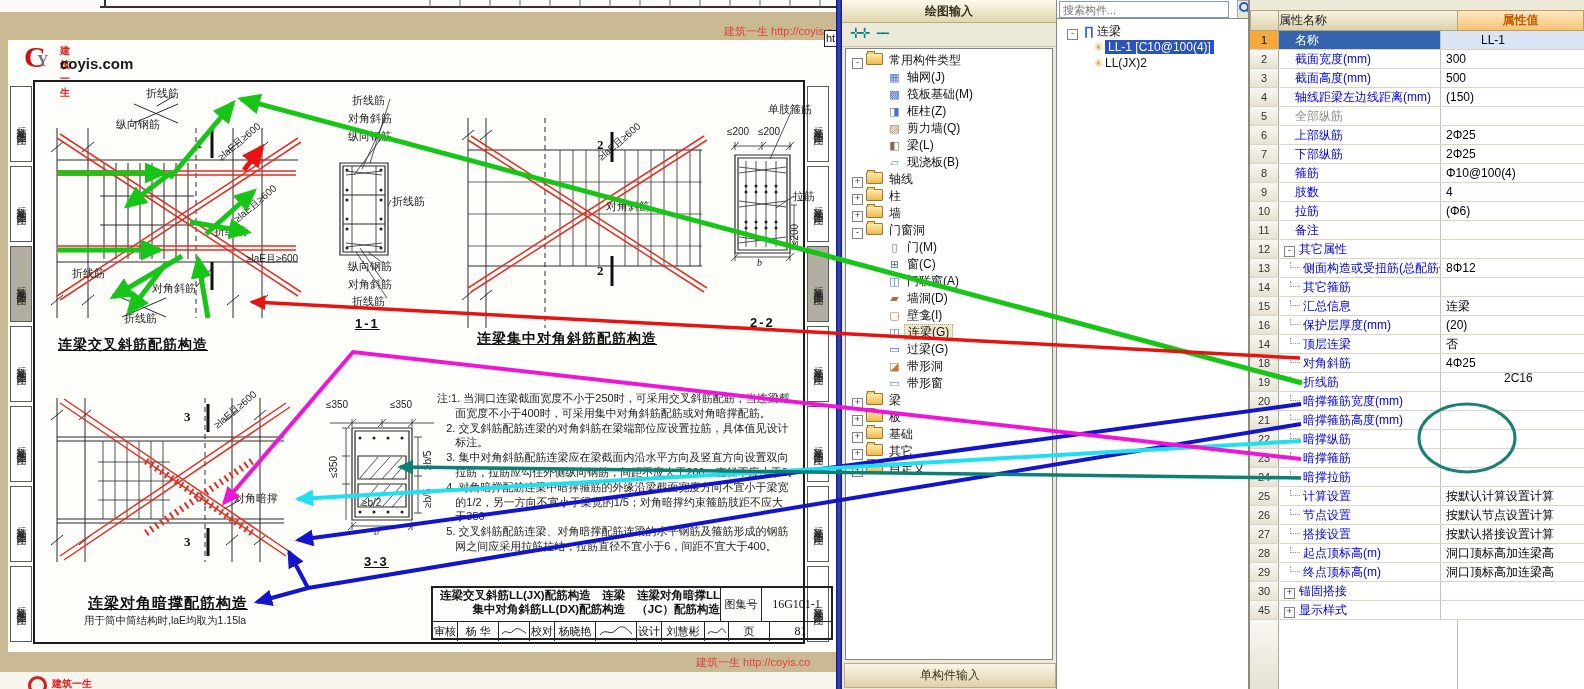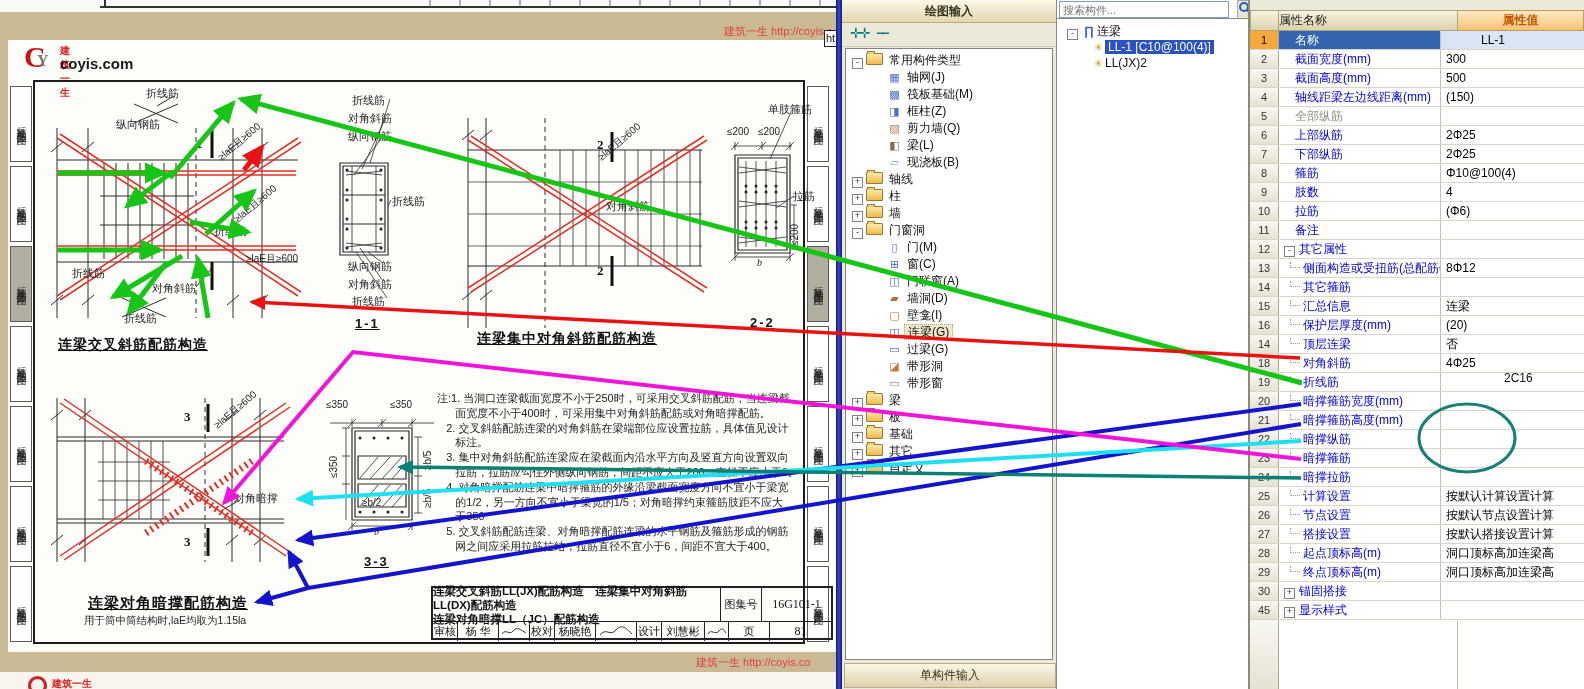--- a/index.html
+++ b/index.html
@@ -34,22 +34,22 @@
   .dsub{position:absolute;font-weight:bold;font-size:13px;color:#111;text-decoration:underline;letter-spacing:2px;}
   .dsubtitle{position:absolute;font-size:10.5px;color:#222;white-space:nowrap;}
   .ital{font-style:italic;font-family:"Liberation Serif",serif;}
   .notes{position:absolute;left:437px;top:391px;width:400px;font-size:11px;color:#222;}
   .nline{white-space:pre;line-height:14.8px;}
   
   .tblock{position:absolute;left:431px;top:586px;width:402px;height:54px;border:2px solid #222;
           box-sizing:border-box;font-size:11px;color:#111;}
   .tb-r1{display:flex;height:33px;border-bottom:1px solid #222;}
   .tb-r2{display:flex;height:19px;}
-  .tb-name{width:287px;border-right:1px solid #222;text-align:left;font-weight:bold;font-size:11.5px;
-           display:flex;flex-direction:column;justify-content:center;line-height:14px;}
+  .tb-name{width:287px;border-right:1px solid #222;text-align:right;font-weight:bold;font-size:11.5px;
+           display:flex;flex-direction:row;justify-content:center;line-height:14px;}
   .tb-lab{border-right:1px solid #222;display:flex;align-items:center;justify-content:center;}
   .tb-val{display:flex;align-items:center;justify-content:center;font-family:"Liberation Serif",serif;font-size:12px;}
   .tb-c{border-right:1px solid #222;display:flex;align-items:center;justify-content:center;overflow:hidden;}
   
   .divider{position:absolute;left:836px;top:0;width:6px;height:689px;background:linear-gradient(90deg,#10197e,#3a49c8,#10197e);}
   
   .tpanel{position:absolute;left:842px;top:0;width:214px;height:689px;background:#ece9d8;}
   .tp-head{position:absolute;left:0;top:0;width:214px;height:22px;text-align:center;line-height:22px;
            font-size:12px;font-weight:600;color:#3a3420;background:linear-gradient(#fdf9ec,#e2d6ae);
            border-bottom:1px solid #b9ad85;}

